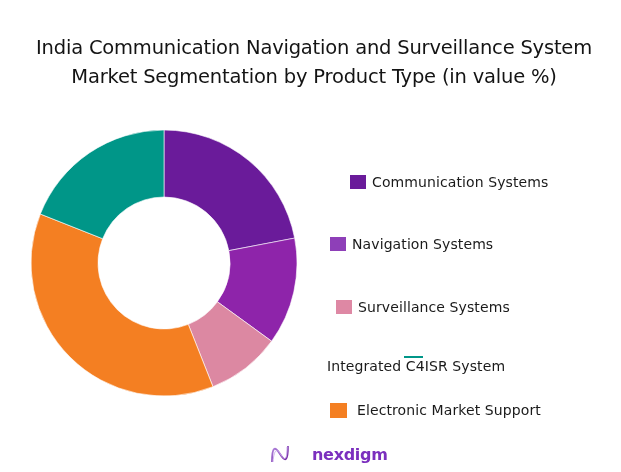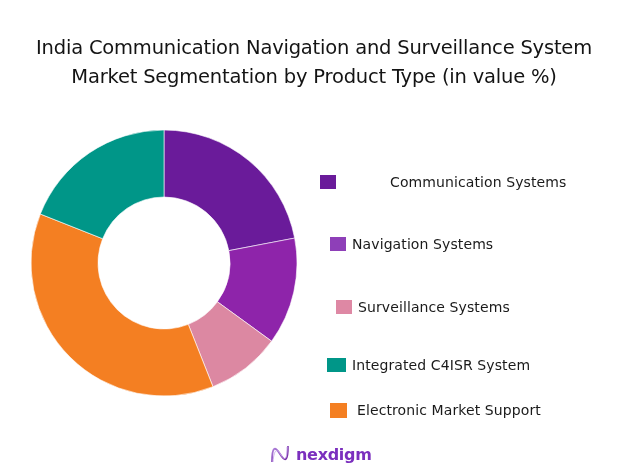--- a/index.html
+++ b/index.html
@@ -6,51 +6,51 @@
     body { width: 621px; height: 472px; position: relative; overflow: hidden;
            font-family: "DejaVu Sans", sans-serif; color: #111111; }
     .title { position: absolute; left: 14px; top: 33px; width: 600px;
              font-size: 19.5px; line-height: 29px; letter-spacing: -0.2px; color: #141414; text-align: center; }
     .chart { position: absolute; left: 0; top: 0; }
     .legend-item { position: absolute; display: flex; align-items: center; height: 18px; }
     .swatch { display: inline-block; }
     .legend-label { font-size: 14px; color: #1a1a1a; white-space: nowrap; letter-spacing: 0.1px; }
     .logo { position: absolute; left: 270px; top: 444px; display: flex; align-items: center; }
     .logo-text { font-family: "DejaVu Sans", sans-serif; font-size: 16px; font-weight: bold;
-                 color: #7b2fbe; margin-left: 6px; letter-spacing: -0.3px; }
+                 color: #7b2fbe; margin-left: 22px; letter-spacing: -0.3px; }
   </style>
 </head>
 <body>
 
 <div class="title">India Communication Navigation and Surveillance System Market Segmentation by Product Type (in value %)</div>
 
 <svg class="chart" width="621" height="472" viewBox="0 0 621 472">
   <g id="slices">
       <path d="M164,130 A133,133 0 0 1 294.64420434691556,238.0782851600986 L228.83095854809346,250.63283323734217 A66,66 0 0 0 164,197 Z" fill="#6a1b9a" stroke="#ffffff" stroke-width="0.6"></path>
       <path d="M294.64420434691556,238.0782851600986 A133,133 0 0 1 271.59926025186803,341.1754385548989 L217.39512162874652,301.7938266513032 A66,66 0 0 0 228.83095854809346,250.63283323734217 Z" fill="#8e24aa" stroke="#ffffff" stroke-width="0.6"></path>
       <path d="M271.59926025186803,341.1754385548989 A133,133 0 0 1 212.9605655070622,386.6602726231374 L188.29622047718877,324.36524806862457 A66,66 0 0 0 217.39512162874652,301.7938266513032 Z" fill="#dc88a2" stroke="#ffffff" stroke-width="0.6"></path>
       <path d="M212.9605655070622,386.6602726231374 A133,133 0 0 1 40.33972737686254,214.03943449293791 L102.6347519313754,238.7037795228113 A66,66 0 0 0 188.29622047718877,324.36524806862457 Z" fill="#f47f22" stroke="#ffffff" stroke-width="0.6"></path>
       <path d="M40.33972737686254,214.03943449293791 A133,133 0 0 1 163.99999999999997,130 L163.99999999999997,197 A66,66 0 0 0 102.6347519313754,238.7037795228113 Z" fill="#009688" stroke="#ffffff" stroke-width="0.6"></path>
     </g>
 </svg>
 
 <div id="legend">
-  <div class="legend-item" style="left:320px; top:173px;gap:48px;">
+  <div class="legend-item" style="left:350px; top:173px;">
     <span class="swatch" style="width: 16px; height: 14px; margin-right: 6px; background: rgb(106, 27, 154);"></span>
     <span class="legend-label">Communication Systems</span>
   </div>
   <div class="legend-item" style="left:330px; top:235px;justify-content:flex-end;">
     <span class="swatch" style="width: 16px; height: 14px; margin-right: 6px; background: rgb(142, 63, 184);"></span>
     <span class="legend-label">Navigation Systems</span>
   </div>
   <div class="legend-item" style="left:336px; top:298px;">
     <span class="swatch" style="width: 16px; height: 14px; margin-right: 6px; background: rgb(222, 136, 164);"></span>
     <span class="legend-label">Surveillance Systems</span>
   </div>
-  <div class="legend-item" style="left:327px; top:356px;">
+  <div class="legend-item" style="left:327px; top:356px;flex-direction:column;">
     <span class="swatch" style="width: 19px; height: 14px; margin-right: 6px; background: rgb(0, 150, 136);"></span>
     <span class="legend-label">Integrated C4ISR System</span>
   </div>
   <div class="legend-item" style="left:330px; top:401px;">
     <span class="swatch" style="width: 17px; height: 15px; margin-right: 10px; background: rgb(244, 127, 34);"></span>
     <span class="legend-label">Electronic Market Support</span>
   </div>
 </div>
 
 <div class="logo">

